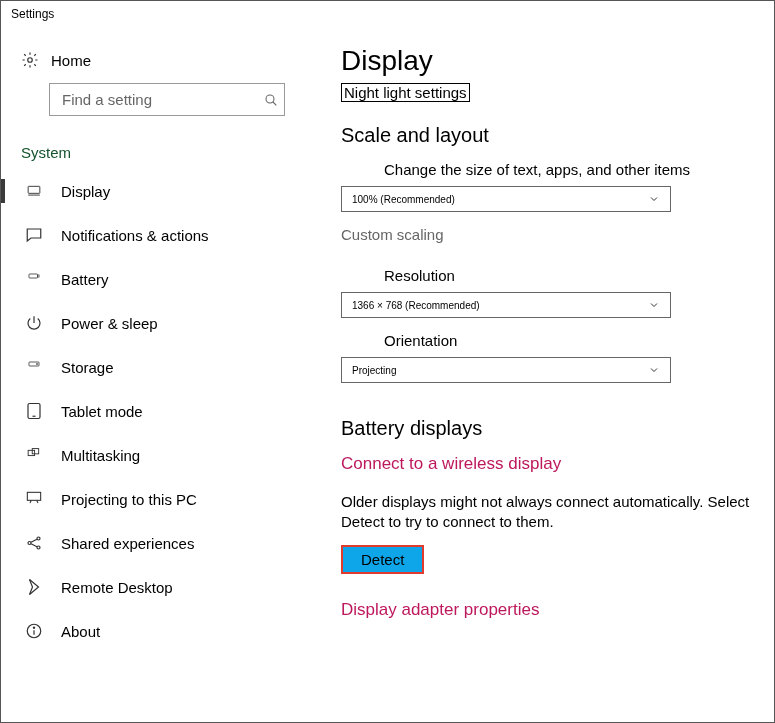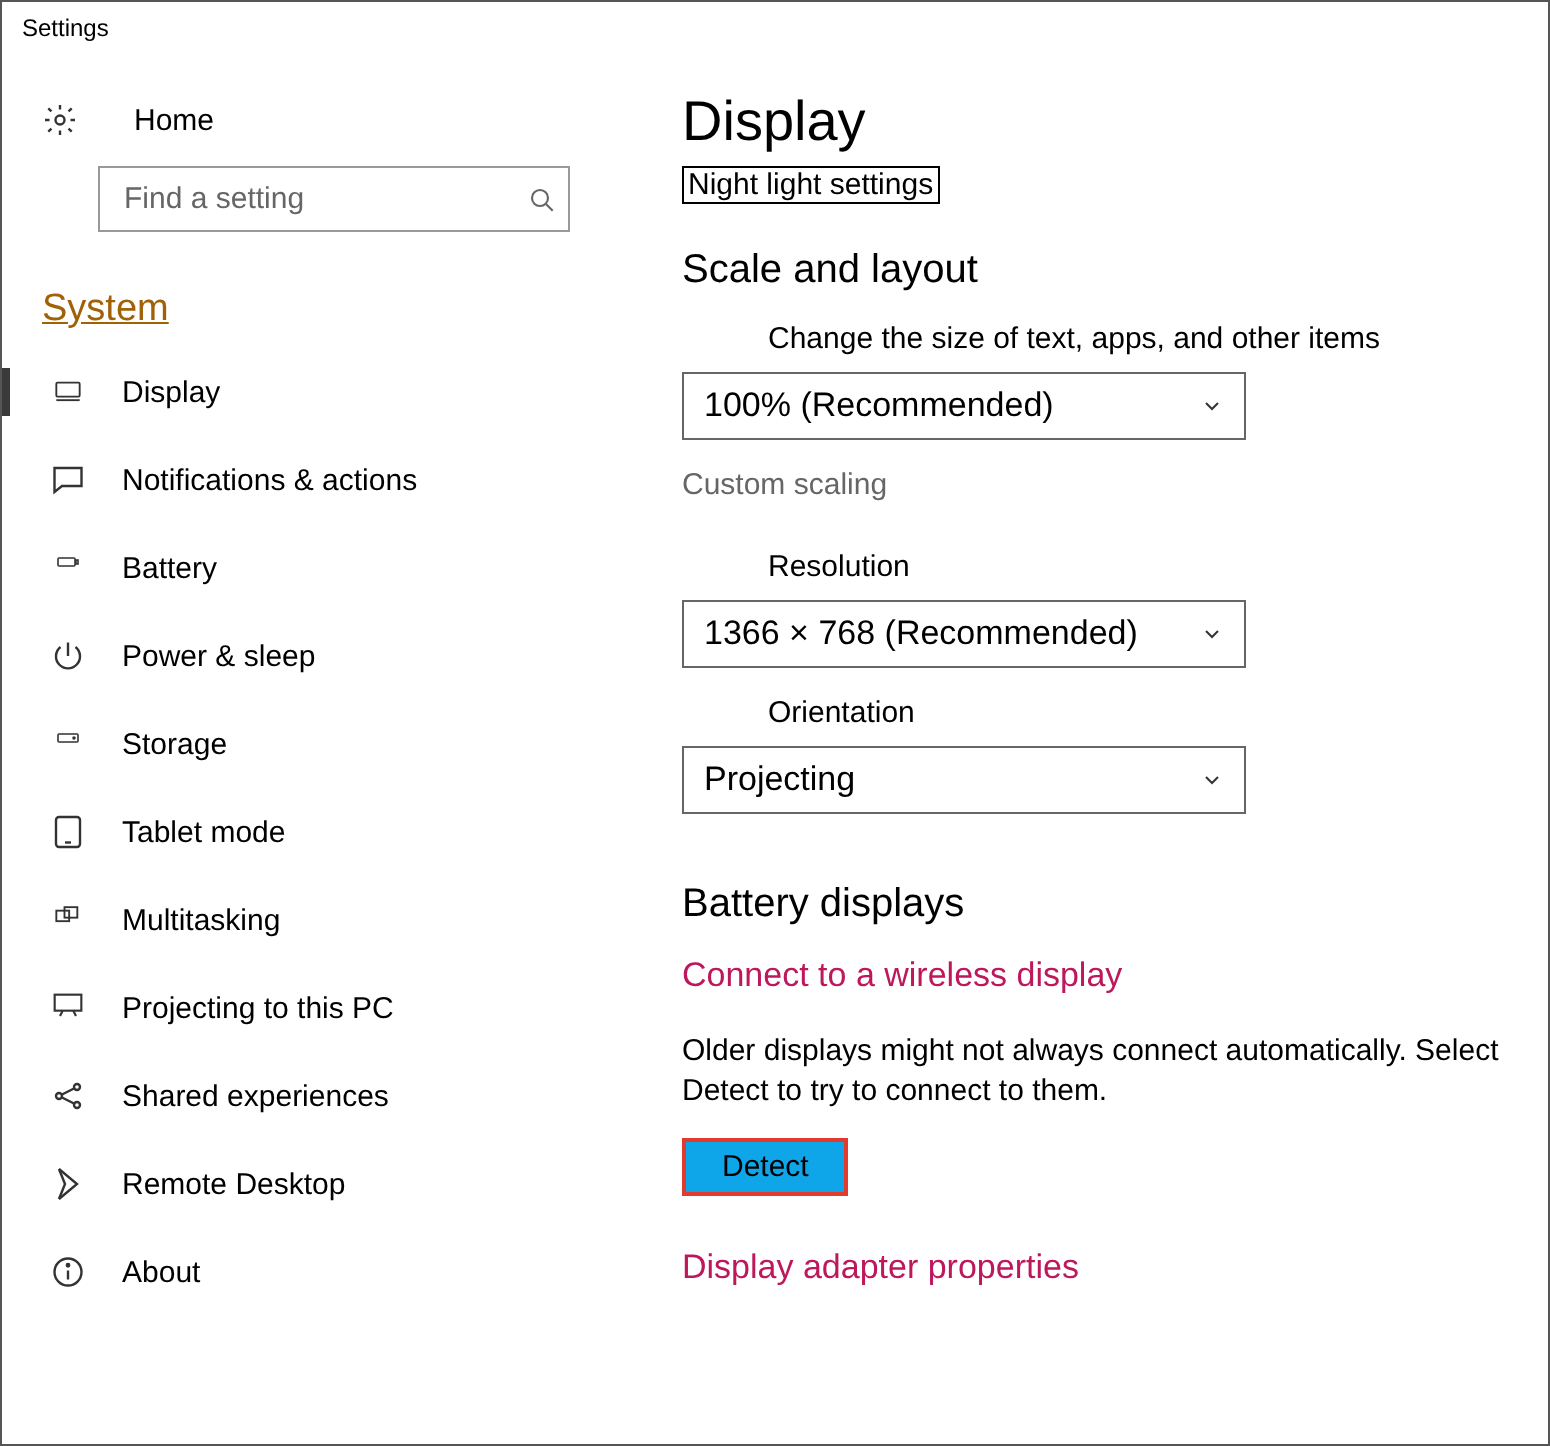--- a/index.html
+++ b/index.html
@@ -29,21 +29,21 @@
   }
   .sidebar {
     width: 300px;
     padding: 16px 0 0 16px;
     display: flex;
     flex-direction: column;
   }
   .home-row {
     display: flex;
     align-items: center;
-    gap: 28px;
+    gap: 12px;
     margin: 8px 0 14px 4px;
     font-size: 15px;
   }
   .home-row .icon { width: 18px; height: 18px; display:flex; align-items:center; justify-content:center; }
   .search {
     border: 1px solid #999;
     display: flex;
     align-items: center;
     justify-content: space-between;
     padding: 6px 10px;
@@ -58,25 +58,24 @@
     border: none;
     outline: none;
     font-size: 15px;
     width: 230px;
     color: #333;
     font-family: inherit;
     background: transparent;
   }
   .search-input::placeholder { color: #666; }
   .cat-label {
-    color: #a16207;
-    font-size: 19px;
+    color: #14532d;
+    font-size: 15px;
     margin-left: 4px;
     margin-bottom: 8px;
-    text-decoration: underline;
   }
   .nav { position: relative; }
   .nav-item {
     display: flex;
     align-items: center;
     gap: 18px;
     padding: 13px 8px;
     font-size: 15px;
     cursor: default;
   }
@@ -111,24 +110,24 @@
     font-size: 20px;
     font-weight: 400;
     margin: 0 0 14px 0;
   }
   .field-label {
     font-size: 15px;
     margin-bottom: 8px;
     margin-left: 43px;
   }
   .dropdown {
-    width: 282px;
+    width: 330px;
     border: 1px solid #666;
     padding: 6px 10px;
-    font-size: 17px;
+    font-size: 10px;
     display: flex;
     justify-content: space-between;
     align-items: center;
     margin-bottom: 14px;
   }
   .muted {
     color: #666;
     font-size: 15px;
     margin-bottom: 24px;
   }

